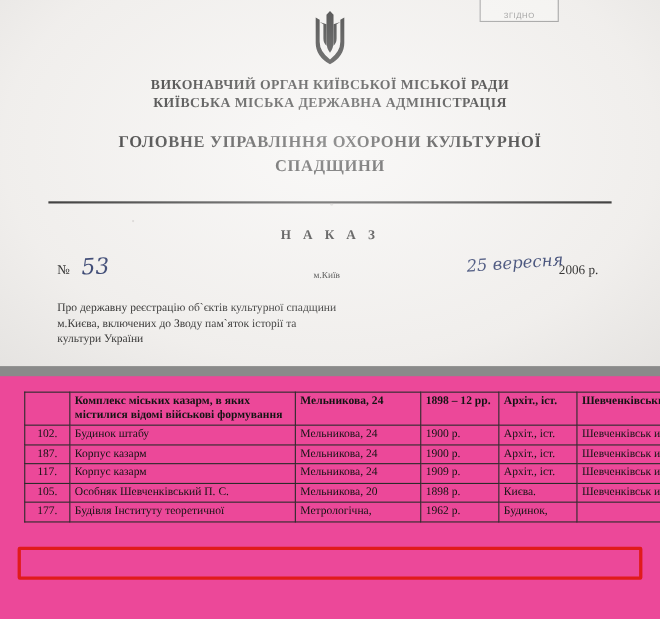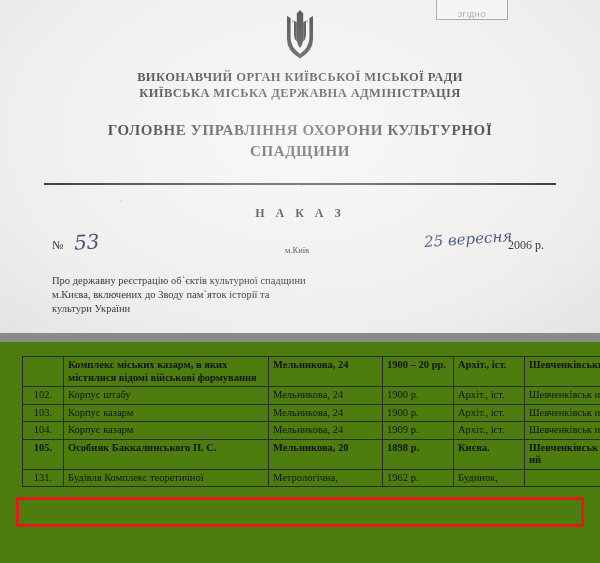--- a/index.html
+++ b/index.html
@@ -152,21 +152,21 @@
     height: 9px;
     background: #8a8a8a;
   }
   
   .doc-bottom {
     position: absolute;
     left: 0;
     top: 342px;
     width: 600px;
     height: 221px;
-    background: #4d7c0f;
+    background: #ec4899;
     overflow: hidden;
   }
   .tbl-wrap {
     position: absolute;
     left: 22px;
     top: 14px;
     width: 554px;
   }
   table.reg {
     border-collapse: collapse;
@@ -183,21 +183,21 @@
     vertical-align: top;
     background: transparent;
   }
   td.c-num   { width: 32px; text-align: center; margin-top: 16px; }
   td.c-name  { width: 196px; }
   td.c-addr  { width: 105px; }
   td.c-year  { width: 62px; }
   td.c-type  { width: 62px; }
   td.c-dist  { width: 78px; }
   tr.row-first td { font-weight: bold; }
-  tr.row-hl td { font-weight: bold; }
+  tr.row-hl td { font-weight: normal; }
   .red-box {
     position: absolute;
     left: 16px;
     top: 155px;
     width: 568px;
     height: 30px;
     border: 3px solid #e01b1b;
     border-radius: 2px;
     box-sizing: border-box;
     pointer-events: none;
@@ -254,59 +254,59 @@
   <div class="gap"></div>
 
   <div class="doc-bottom">
     <div class="tbl-wrap">
       <table class="reg">
         <tbody>
           <tr class="row-first">
             <td class="c-num"></td>
             <td class="c-name">Комплекс міських казарм, в яких містилися відомі військові формування</td>
             <td class="c-addr">Мельникова, 24</td>
-            <td class="c-year">1900 – 20 рр.</td>
+            <td class="c-year">1898 – 12 рр.</td>
             <td class="c-type">Архіт., іст.</td>
             <td class="c-dist">Шевченківський</td>
           </tr>
           <tr>
             <td class="c-num">102.</td>
-            <td class="c-name">Корпус штабу</td>
+            <td class="c-name">Будинок штабу</td>
             <td class="c-addr">Мельникова, 24</td>
             <td class="c-year">1900 р.</td>
             <td class="c-type">Архіт., іст.</td>
             <td class="c-dist">Шевченківськ ий</td>
           </tr>
           <tr>
-            <td class="c-num">103.</td>
+            <td class="c-num">187.</td>
             <td class="c-name">Корпус казарм</td>
             <td class="c-addr">Мельникова, 24</td>
             <td class="c-year">1900 р.</td>
             <td class="c-type">Архіт., іст.</td>
             <td class="c-dist">Шевченківськ ий</td>
           </tr>
           <tr>
-            <td class="c-num">104.</td>
+            <td class="c-num">117.</td>
             <td class="c-name">Корпус казарм</td>
             <td class="c-addr">Мельникова, 24</td>
             <td class="c-year">1909 р.</td>
             <td class="c-type">Архіт., іст.</td>
             <td class="c-dist">Шевченківськ ий</td>
           </tr>
           <tr class="row-hl">
             <td class="c-num">105.</td>
-            <td class="c-name">Особняк Баккалинського П. С.</td>
+            <td class="c-name">Особняк Шевченківський П. С.</td>
             <td class="c-addr">Мельникова, 20</td>
             <td class="c-year">1898 р.</td>
             <td class="c-type">Києва.</td>
             <td class="c-dist">Шевченківськ ий</td>
           </tr>
           <tr>
-            <td class="c-num">131.</td>
-            <td class="c-name">Будівля Комплекс теоретичної</td>
+            <td class="c-num">177.</td>
+            <td class="c-name">Будівля Інституту теоретичної</td>
             <td class="c-addr">Метрологічна,</td>
             <td class="c-year">1962 р.</td>
             <td class="c-type">Будинок,</td>
             <td class="c-dist"></td>
           </tr>
         </tbody>
       </table>
     </div>
 
     <div class="red-box" style="border-color: rgb(224, 27, 27);"></div>

